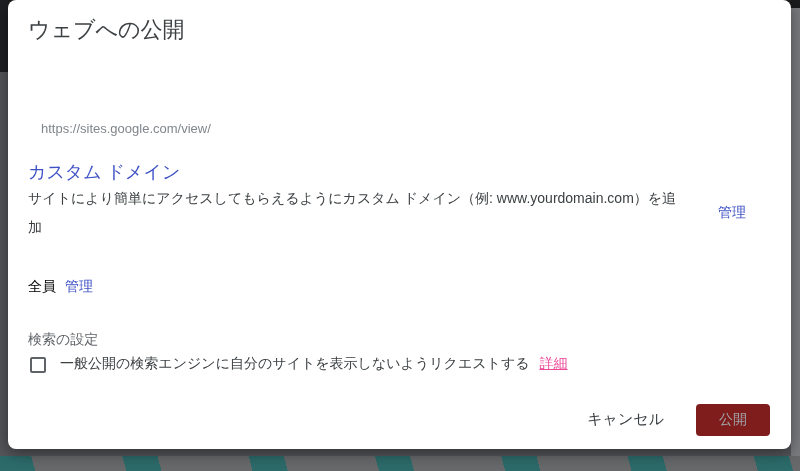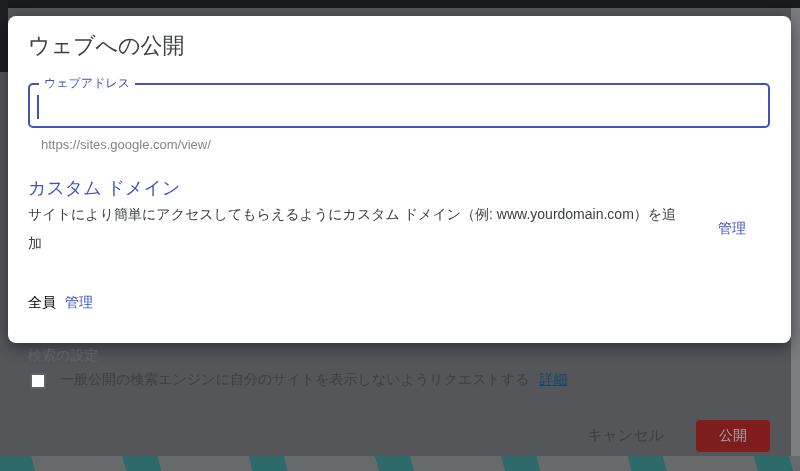--- a/index.html
+++ b/index.html
@@ -14,21 +14,21 @@
   .backdrop-top    { position: absolute; left: 0; top: 0; width: 800px; height: 8px; background: #1a1b1d; }
   .backdrop-left   { position: absolute; left: 0; top: 0; width: 8px; height: 72px; background: #1e1f22; }
   .backdrop-right  { position: absolute; right: 0; top: 8px; width: 9px; height: 448px; background: #7b7c7f; }
   .backdrop-bottom {
     position: absolute; left: 0; top: 456px; width: 800px; height: 15px;
     background: repeating-linear-gradient(75deg, #2c6b6a 0 34px, #67696b 34px 122px);
   }
 
   
   .dialog {
-    position: absolute; left: 8px; top: 16px; width: 783px; height: 327px;
+    position: absolute; left: 8px; top: 0; width: 783px; height: 449px;
     background: #ffffff; border-radius: 8px;
     box-shadow: 0 4px 16px rgba(0,0,0,0.45);
   }
   .dialog-title {
     position: absolute; left: 20px; top: 15px;
     font-size: 22px; line-height: 30px; color: #3c4043; font-weight: 400;
   }
 
   
   .field {
@@ -46,21 +46,21 @@
     background: transparent; font-family: inherit;
   }
   .caret { position: absolute; left: 7px; top: 10px; width: 2px; height: 24px; background: #3e52c5; }
 
   .helper-text {
     position: absolute; left: 33px; top: 121px;
     font-size: 13px; color: #80868b;
   }
 
   .link { color: #3e52c5; text-decoration: none; cursor: pointer; }
-  .link-underline { color: #0c4a6e; text-decoration: underline; cursor: pointer; }
+  .link-underline { color: #ec4899; text-decoration: underline; cursor: pointer; }
 
   .custom-domain-link { position: absolute; left: 20px; top: 160px; font-size: 18px; }
 
   .domain-row {
     position: absolute; left: 20px; top: 184px; width: 742px;
     display: flex; align-items: center;
   }
   .domain-desc {
     width: 662px; font-size: 14px; line-height: 29px; color: #3c4043;
   }
@@ -101,25 +101,20 @@
 
 <div class="backdrop-top"></div>
 <div class="backdrop-left"></div>
 <div class="backdrop-right"></div>
 <div class="backdrop-bottom"></div>
 
 <div class="dialog">
 
   <div class="dialog-title">ウェブへの公開</div>
 
-  <div class="field">
-    <span class="field-label">ウェブアドレス</span>
-    <input class="field-input" type="text" value="" style="">
-    <div class="caret"></div>
-  </div>
 
   <div class="helper-text">https://sites.google.com/view/</div>
 
   <a class="link custom-domain-link">カスタム ドメイン</a>
 
   <div class="domain-row">
     <div class="domain-desc">サイトにより簡単にアクセスしてもらえるようにカスタム ドメイン（例: www.yourdomain.com）を追加</div>
     <a class="link domain-manage">管理</a>
   </div>
 

